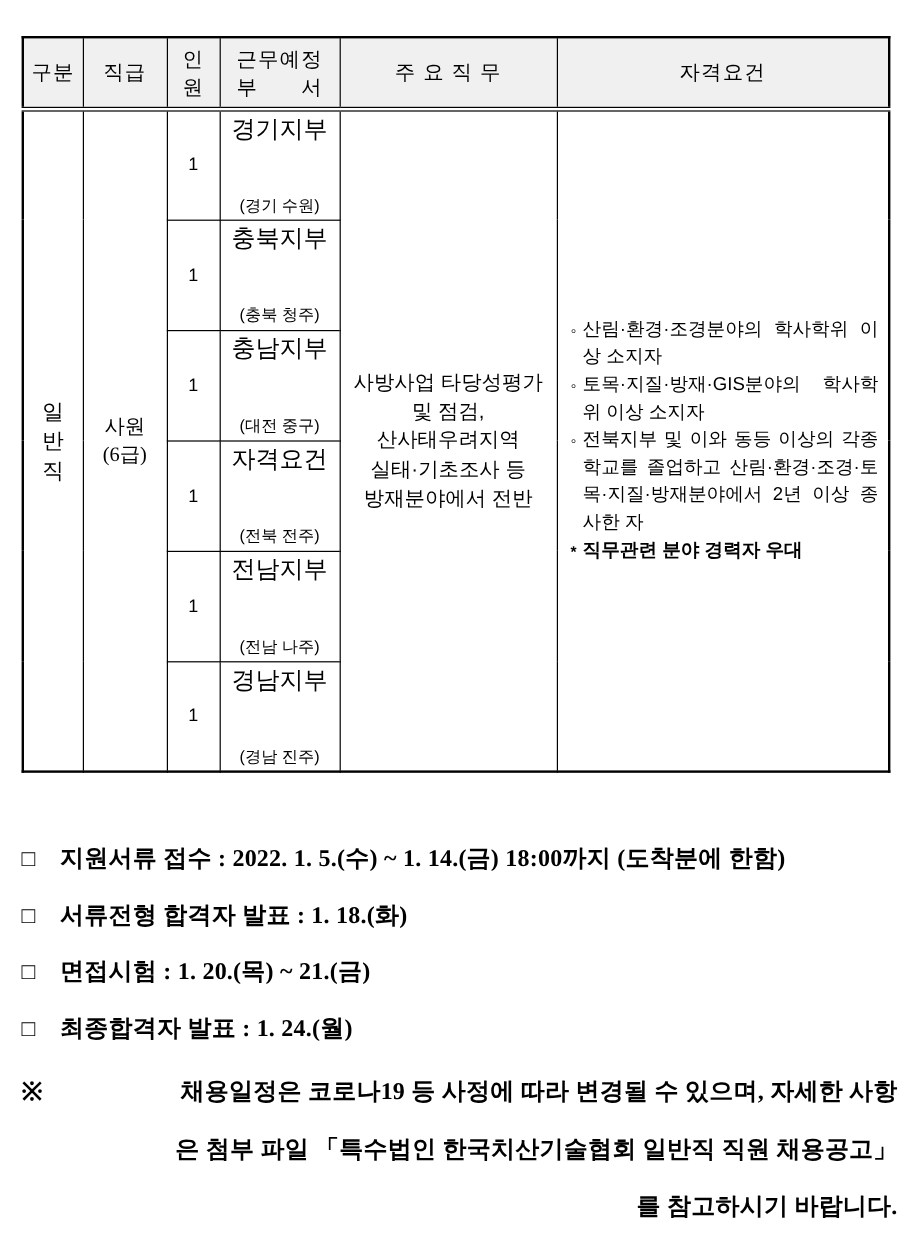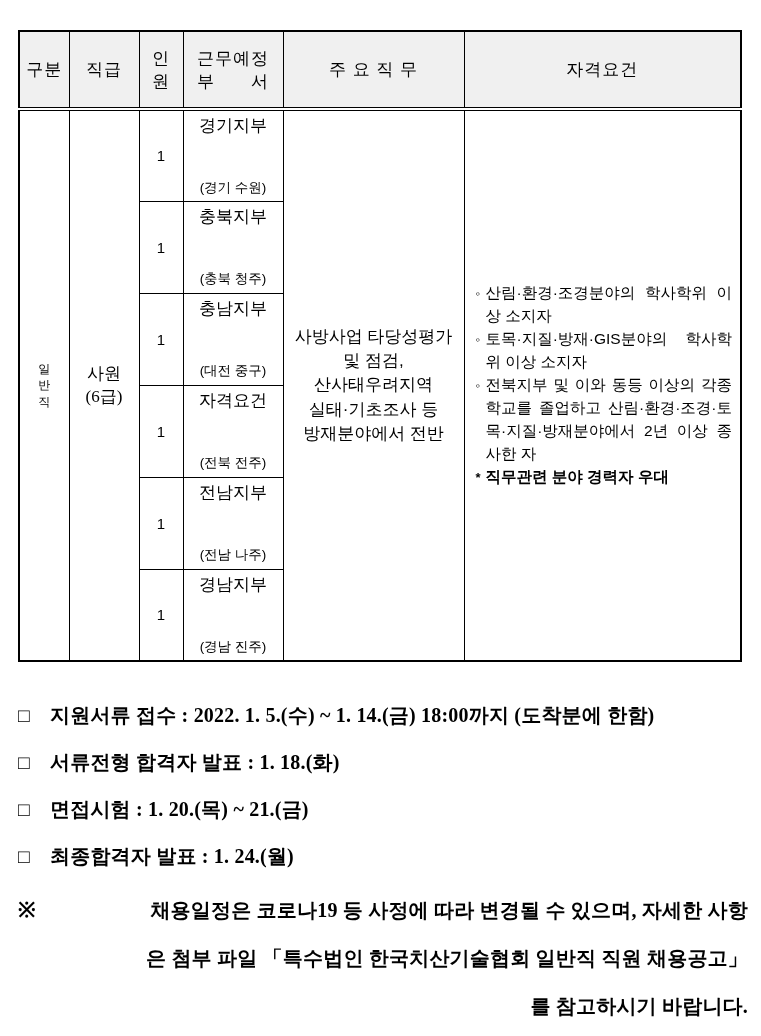--- a/index.html
+++ b/index.html
@@ -20,39 +20,39 @@
     table-layout: fixed;
     border: 2px solid #000;
   }
   .recruit-table th, .recruit-table td {
     border: 1px solid #000;
     padding: 0;
     text-align: center;
     vertical-align: middle;
     overflow: hidden;
   }
-  .recruit-table thead tr { height: 78px; }
+  .recruit-table thead tr { height: 60px; }
   .recruit-table tbody tr { height: 92px; }
   .recruit-table th {
     background: #f0f0f0;
     font-weight: normal;
     font-size: 17px;
     border-bottom: 4px double #000;
     letter-spacing: 1px;
   }
   .pre { white-space: pre-line; text-align: right; }
   .vert {
     width: 1.15em; margin: 0 auto;
     word-break: break-all;
-    font-size: 12px; line-height: 1.35;
+    font-size: 18px; line-height: 1.35;
     letter-spacing: 0;
   }
   .grade-cell { font-size: 17px; line-height: 1.35; font-family: Liberation Serif, serif; }
   .count-cell { font-size: 15px; }
-  .dept-cell .dept-name { font-size: 17px; line-height: 1.2; }
+  .dept-cell .dept-name { font-size: 20px; line-height: 1.2; }
   .dept-cell .dept-loc  { font-size: 13.5px; line-height: 1.15; margin-top: 44px; }
   .duties-cell { font-size: 17px; line-height: 1.42; }
   .quals-cell { vertical-align: middle; }
   .quals-inner { padding: 0 8px 0 6px; text-align: left; }
   .qitem { display: flex; align-items: flex-start; font-size: 15.5px; line-height: 1.48; }
   .qmark { flex: none; width: 15px; text-align: center; font-size: 13px; padding-top: 2px; }
   .qtext { flex: 1; text-align: justify; }
   .qitem.bold .qtext, .qitem.bold .qmark { font-weight: bold; }
 
   

